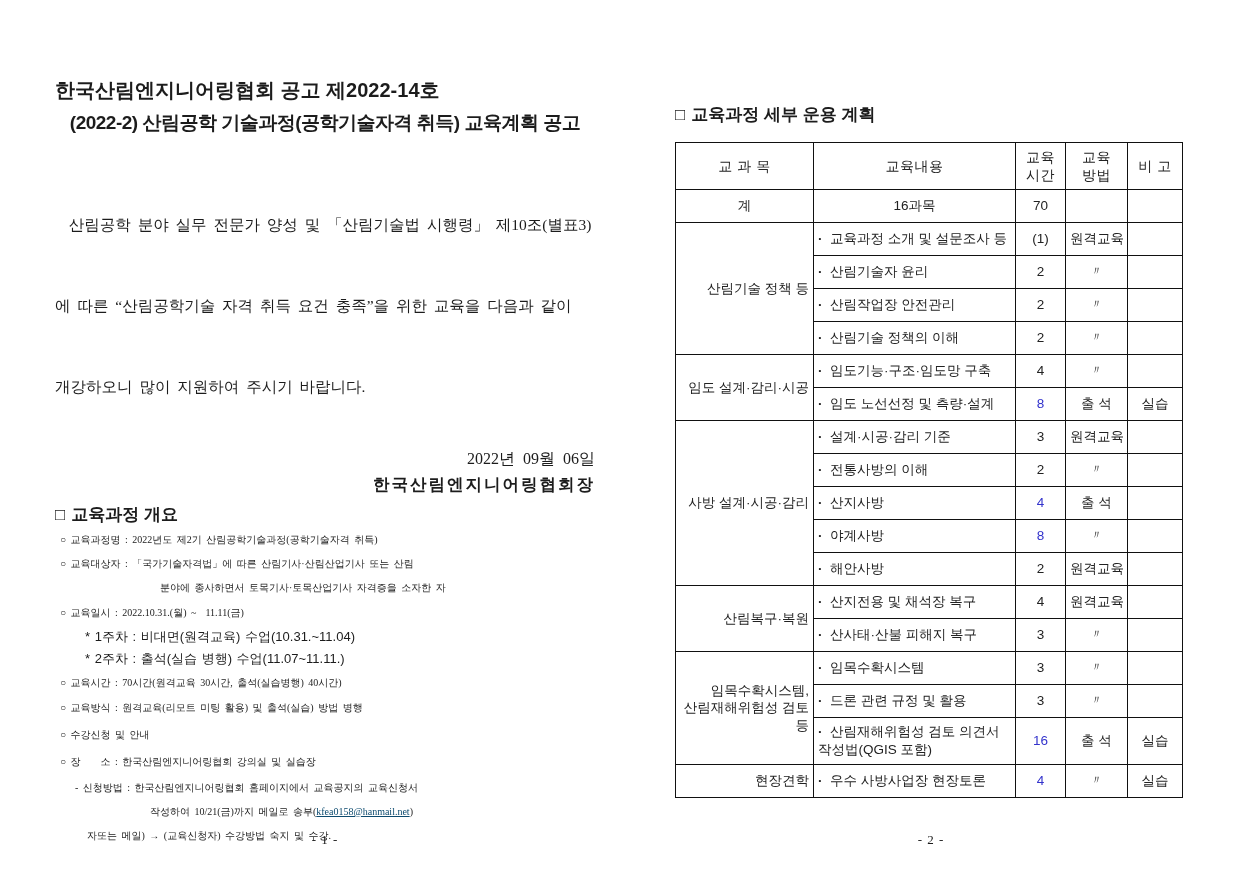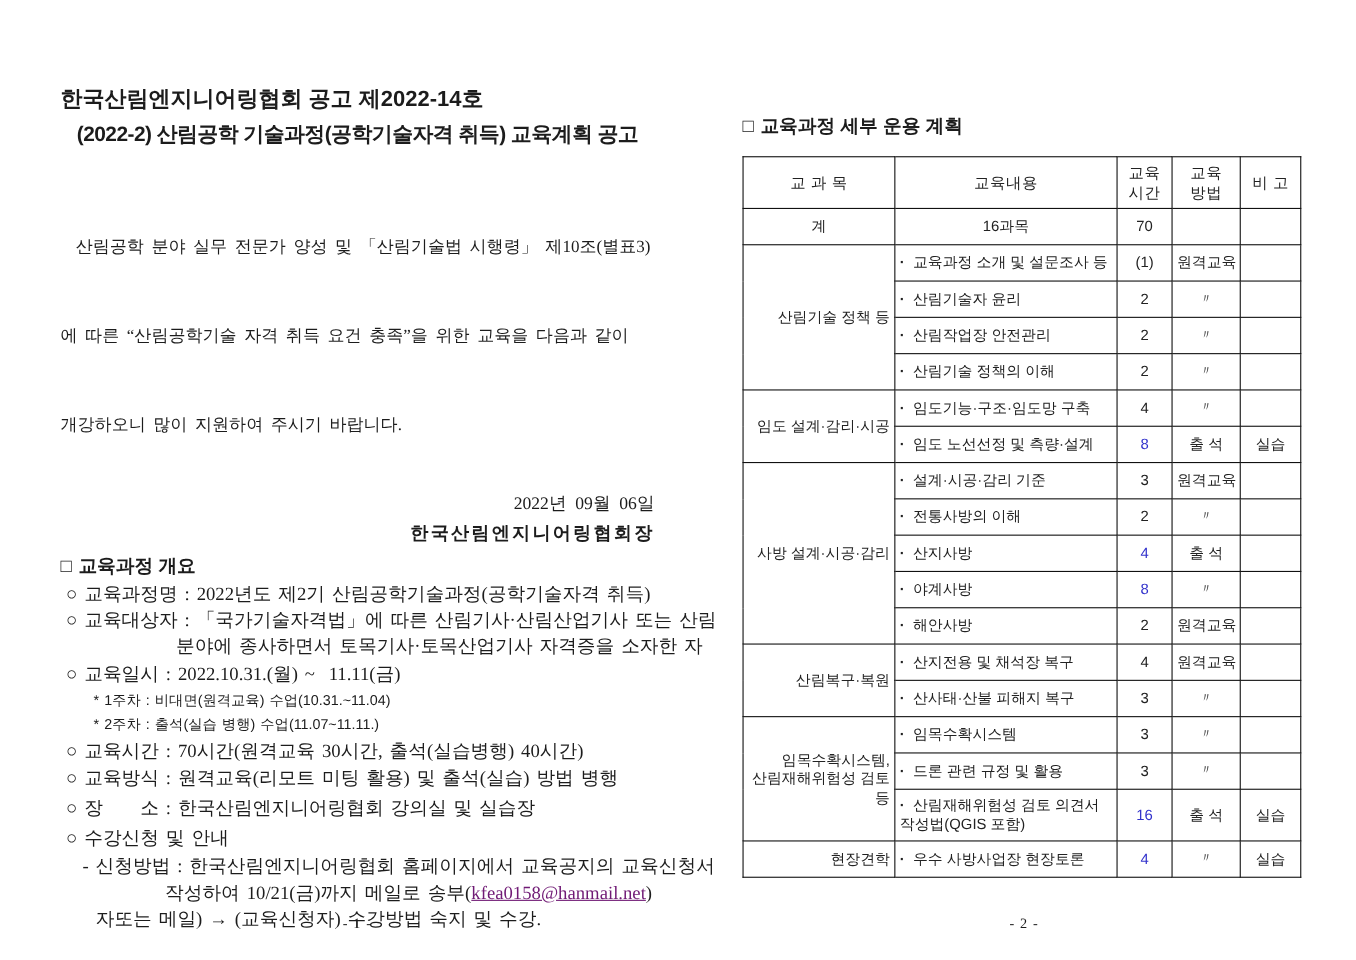--- a/index.html
+++ b/index.html
@@ -12,21 +12,21 @@
   .docnum{font-family:"Liberation Sans",sans-serif;font-weight:600;font-size:20px;line-height:20px;white-space:pre;}
   .doc-title{margin-top:9px;text-align:center;font-family:"Liberation Sans",sans-serif;
     font-weight:800;font-size:19px;line-height:28px;letter-spacing:-0.5px;}
   .doc-title span{text-decoration-thickness:2px;text-underline-offset:4px;}
   .intro{margin-top:20px;font-size:15.5px;line-height:27px;white-space:pre;word-spacing:3px;}
   .dateline{margin-top:-8px;text-align:right;font-size:16px;line-height:26px;white-space:pre;}
   .signer{text-align:right;font-size:16.5px;line-height:26px;letter-spacing:2px;font-weight:700;}
   .sect-head{margin-top:5px;font-family:"Liberation Sans",sans-serif;font-weight:800;font-size:17px;line-height:24px;}
   .sect-head .sq{font-weight:400;margin-right:6px;}
   .line{white-space:pre;word-spacing:2px;}
-  .sz-body{font-size:17px;line-height:24px;}
+  .sz-body{font-size:10px;line-height:24px;}
   .sz-small{font-family:"Liberation Sans",sans-serif;font-size:13px;line-height:20px;word-spacing:1px;}
   .s-lk{text-decoration:underline;cursor:pointer;}
   .s-mk{font-weight:400;}
   
   .page2{position:absolute;left:675px;top:95px;width:512px;}
   .page2 .sect-head{margin-top:8px;}
   table.sched{border-collapse:collapse;table-layout:fixed;width:507px;margin-top:15px;
     font-family:"Liberation Sans",sans-serif;font-size:13.5px;color:#222;}
   table.sched td{border:1.5px solid #111;padding:0 4px;vertical-align:middle;line-height:1.3;}
   td.hd{text-align:center;font-size:14px;letter-spacing:0.5px;}
@@ -61,24 +61,24 @@
   </div>
   <div id="overview-items">
       <div class="line sz-body" style="margin-top: 1px; padding-left: 5px;"><span class="s-mk">○ </span><span>교육과정명 : 2022년도 제2기 산림공학기술과정(공학기술자격 취득)</span></div>
       <div class="line sz-body" style="margin-top: 0px; padding-left: 5px;"><span class="s-mk">○ </span><span>교육대상자 : 「국가기술자격법」에 따른 산림기사·산림산업기사 또는 산림</span></div>
       <div class="line sz-body" style="margin-top: 0px; padding-left: 105px;"><span>분야에 종사하면서 토목기사·토목산업기사 자격증을 소자한 자</span></div>
       <div class="line sz-body" style="margin-top: 1px; padding-left: 5px;"><span class="s-mk">○ </span><span>교육일시 : 2022.10.31.(월) ~  11.11(금)</span></div>
       <div class="line sz-small" style="margin-top: 2px; padding-left: 30px;"><span>* 1주차 : 비대면(원격교육) 수업(10.31.~11.04)</span></div>
       <div class="line sz-small" style="margin-top: 2px; padding-left: 30px;"><span>* 2주차 : 출석(실습 병행) 수업(11.07~11.11.)</span></div>
       <div class="line sz-body" style="margin-top: 2px; padding-left: 5px;"><span class="s-mk">○ </span><span>교육시간 : 70시간(원격교육 30시간, 출석(실습병행) 40시간)</span></div>
       <div class="line sz-body" style="margin-top: 1px; padding-left: 5px;"><span class="s-mk">○ </span><span>교육방식 : 원격교육(리모트 미팅 활용) 및 출석(실습) 방법 병행</span></div>
+      <div class="line sz-body" style="margin-top: 3px; padding-left: 5px;"><span class="s-mk">○ </span><span>수강신청 및 안내</span></div>
       <div class="line sz-body" style="margin-top: 3px; padding-left: 5px;"><span class="s-mk">○ </span><span>장　　소 : 한국산림엔지니어링협회 강의실 및 실습장</span></div>
-      <div class="line sz-body" style="margin-top: 3px; padding-left: 5px;"><span class="s-mk">○ </span><span>수강신청 및 안내</span></div>
       <div class="line sz-body" style="margin-top: 2px; padding-left: 20px;"><span>- 신청방법 : 한국산림엔지니어링협회 홈페이지에서 교육공지의 교육신청서</span></div>
-      <div class="line sz-body" style="margin-top: 0px; padding-left: 95px;"><span>작성하여 10/21(금)까지 메일로 송부(</span><span class="s-lk" style="color: #701a75;">kfea0158@hanmail.net</span><span>)</span></div>
+      <div class="line sz-body" style="margin-top: 0px; padding-left: 95px;"><span>작성하여 10/21(금)까지 메일로 송부(</span><span class="s-lk" style="color: #0c4a6e;">kfea0158@hanmail.net</span><span>)</span></div>
       <div class="line sz-body" style="margin-top: 0px; padding-left: 32px;"><span>자또는 메일) → (교육신청자) 수강방법 숙지 및 수강.</span></div>
     </div>
 </div>
 <div class="pagenum p1">- 1 -</div>
 
 <div class="page2">
   <div class="sect-head">
     <span class="sq">□</span><span>교육과정 세부 운용 계획</span>
   </div>
   <table class="sched" id="schedule-table">

